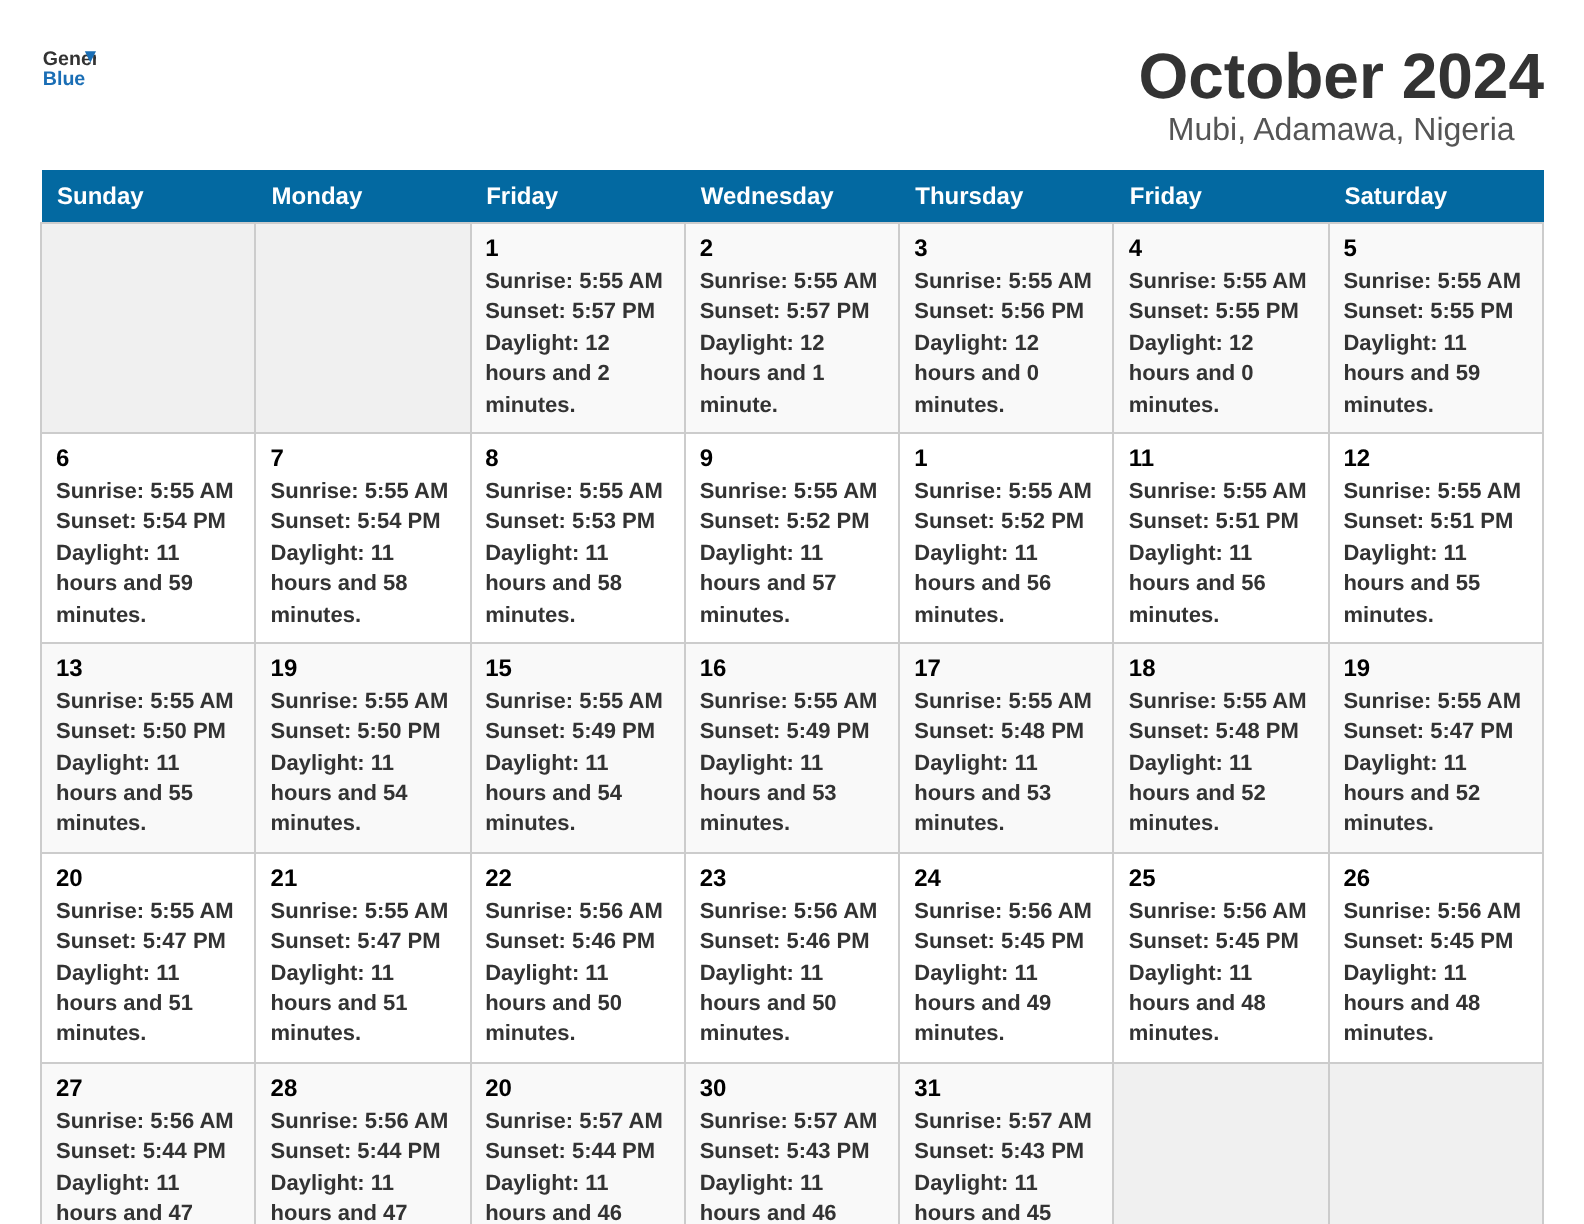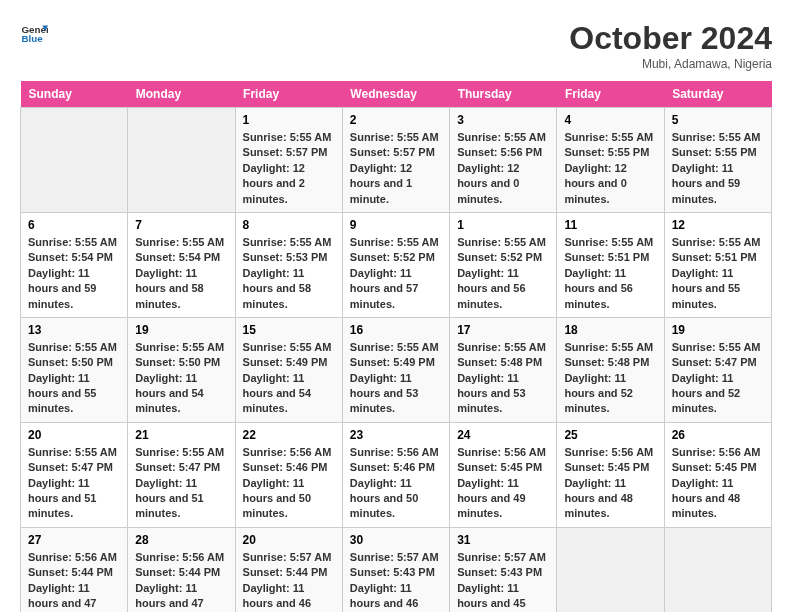--- a/index.html
+++ b/index.html
@@ -19,39 +19,39 @@
     .logo {
       display: flex;
       align-items: center;
       gap: 4px;
     }
     .logo-icon {
       width: 28px;
       height: 28px;
     }
     .title-block {
-      text-align: right;
+      text-align: center;
     }
     .title-block h1 {
       font-size: 32px;
       font-weight: bold;
       color: #333;
     }
     .title-block h2 {
-      font-size: 12px;
+      font-size: 16px;
       color: #555;
       font-weight: normal;
     }
     table {
       width: 100%;
       border-collapse: collapse;
       font-size: 11px;
     }
     thead tr th {
-      background-color: #ec4899;
+      background-color: #0369a1;
       color: white;
       text-align: left;
       padding: 6px 8px;
       font-size: 12px;
       font-weight: bold;
     }
     tbody tr td {
       border: 1px solid #ccc;
       padding: 5px 7px;
       vertical-align: top;

